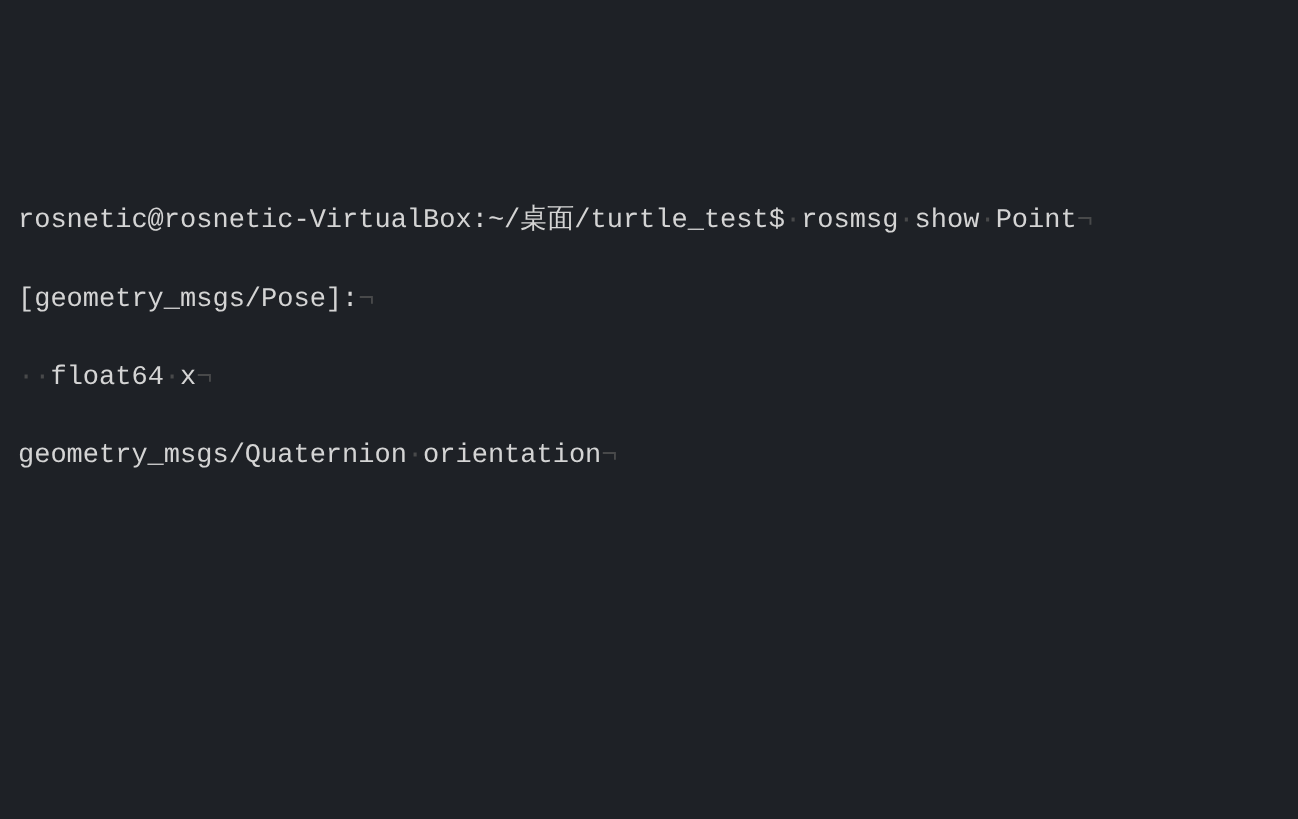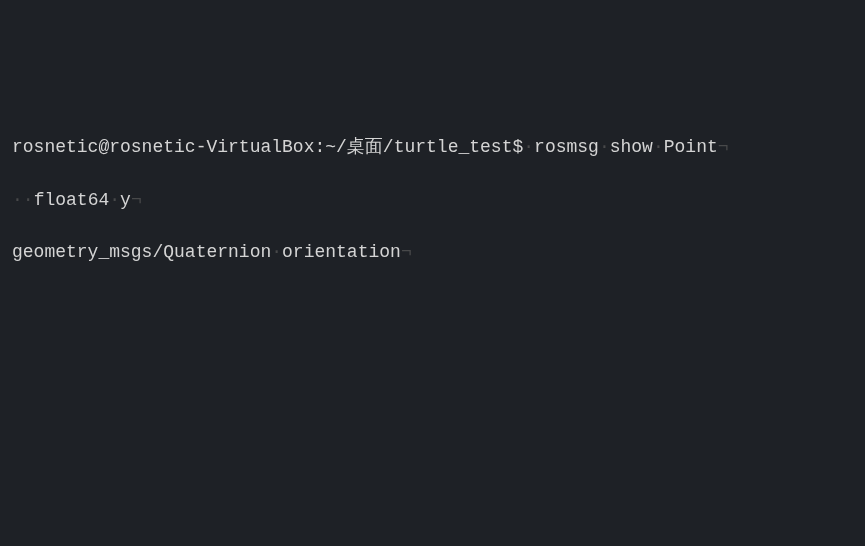--- a/index.html
+++ b/index.html
@@ -27,21 +27,22 @@
       display: block;
     }
   </style>
 </head>
 <body>
 
 
 
 <div class="terminal-content">
 <span class="line"><span>rosnetic@rosnetic-VirtualBox:~/桌面/turtle_test$</span><span class="whitespace-mark">·</span><span>rosmsg</span><span class="whitespace-mark">·</span><span>show</span><span class="whitespace-mark">·</span><span>Point</span><span class="whitespace-mark">¬</span></span>
-<span class="line"><span class="whitespace-mark">·</span><span class="whitespace-mark">·</span><span>float64</span><span class="whitespace-mark">·</span><span>y</span><span class="whitespace-mark">¬</span></span>
+<span class="line"><span>[geometry_msgs/Pose]:</span><span class="whitespace-mark">¬</span></span>
+<span class="line"><span class="whitespace-mark">·</span><span class="whitespace-mark">·</span><span>float64</span><span class="whitespace-mark">·</span><span>x</span><span class="whitespace-mark">¬</span></span>
 <span class="line"><span>geometry_msgs/Quaternion</span><span class="whitespace-mark">·</span><span>orientation</span><span class="whitespace-mark">¬</span></span>
 
 
 
 
 
 
 
 
 

